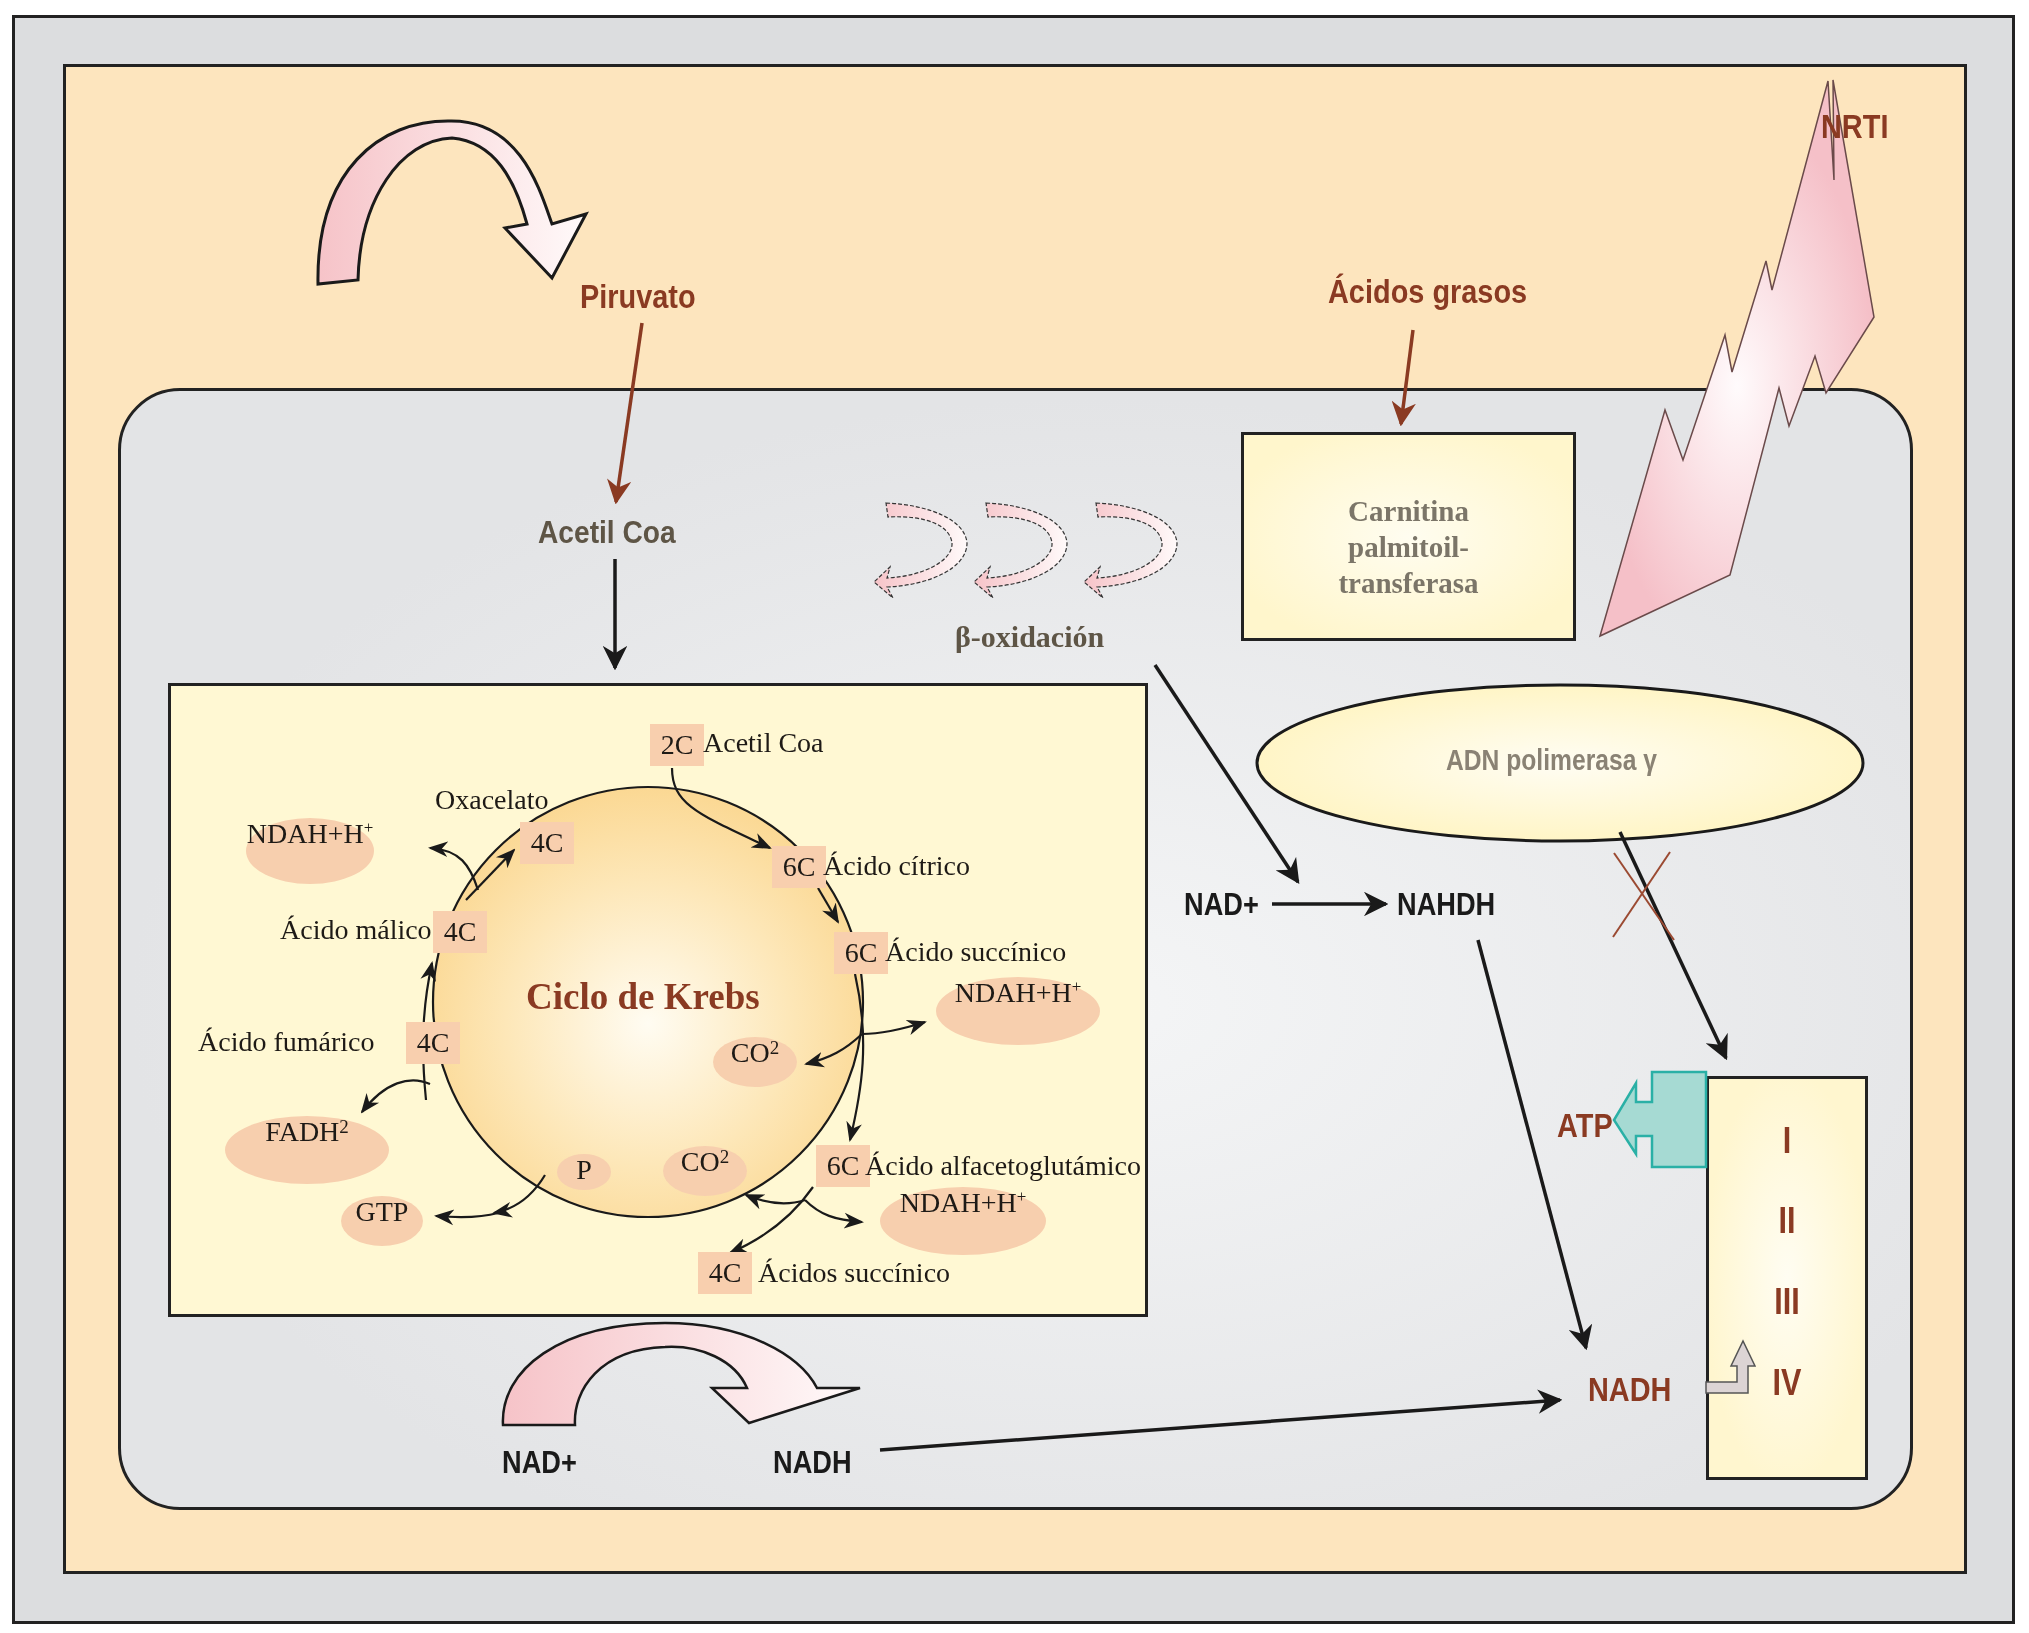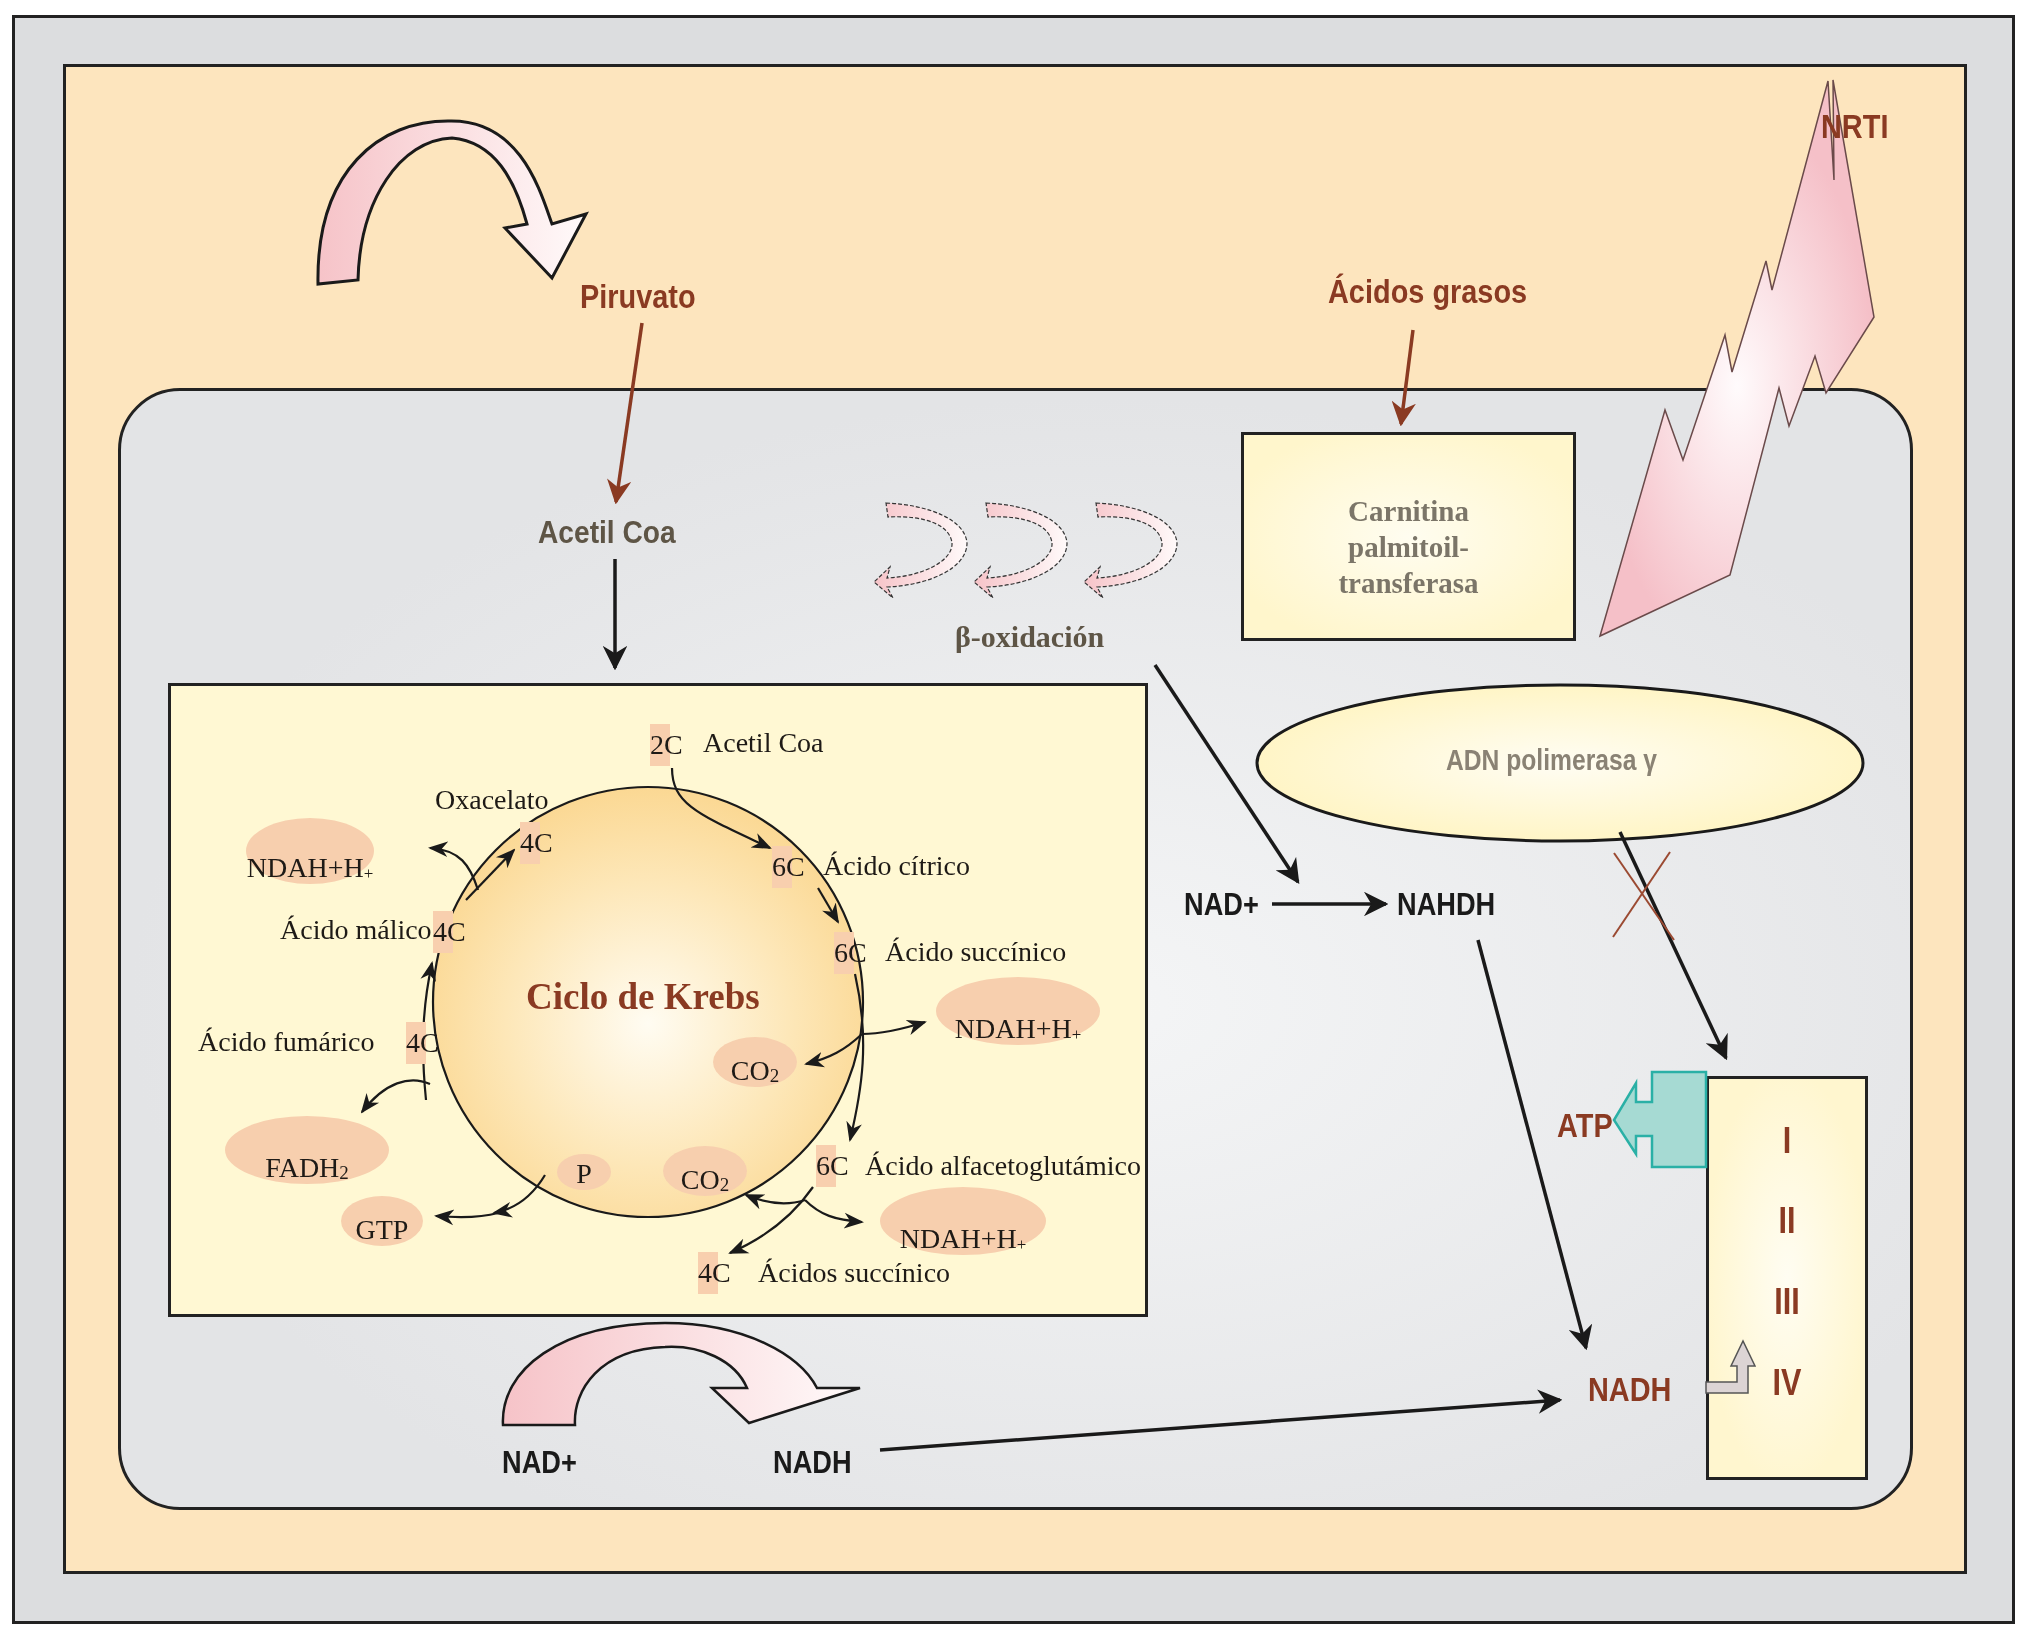--- a/index.html
+++ b/index.html
@@ -4,22 +4,22 @@
 <style>
   html,body{margin:0;padding:0;background:#fff;}
   body{width:2029px;height:1633px;position:relative;overflow:hidden;font-family:"Liberation Sans",sans-serif;}
   .abs{position:absolute;}
   svg{position:absolute;left:0;top:0;}
   .lbl-brown{font-family:"Liberation Sans",sans-serif;font-weight:bold;color:#8a3a22;font-size:34px;transform:scaleX(0.85);transform-origin:left top;white-space:nowrap;}
   .lbl-dark{font-family:"Liberation Sans",sans-serif;font-weight:bold;color:#1a1a1a;font-size:32px;transform:scaleX(0.85);transform-origin:left top;white-space:nowrap;}
   .lbl-gray{font-family:"Liberation Sans",sans-serif;font-weight:bold;color:#5e5546;font-size:32px;transform:scaleX(0.88);transform-origin:left top;white-space:nowrap;}
   .serif{font-family:"Liberation Serif",serif;color:#1e1a16;font-size:28px;white-space:nowrap;}
   .serif-bold-gray{font-family:"Liberation Serif",serif;font-weight:bold;color:#7b7568;font-size:29px;text-align:center;line-height:36px;margin-top:16px;}
-  .cbox{position:absolute;background:#f8cfae;font-family:"Liberation Serif",serif;font-size:28px;color:#1e1a16;text-align:center;line-height:42px;width:20px;height:42px;}
-  .oval{position:absolute;background:#f7cfae;border-radius:50%;font-family:"Liberation Serif",serif;font-size:28px;color:#1e1a16;display:flex;align-items:flex-end;justify-content:center;white-space:nowrap;}
+  .cbox{position:absolute;background:#f8cfae;font-family:"Liberation Serif",serif;font-size:28px;color:#1e1a16;text-align:center;line-height:42px;width:54px;height:42px;}
+  .oval{position:absolute;background:#f7cfae;border-radius:50%;font-family:"Liberation Serif",serif;font-size:28px;color:#1e1a16;display:flex;align-items:flex-start;justify-content:center;white-space:nowrap;}
   sub{font-size:19px;vertical-align:-6px;}
   sup{font-size:17px;vertical-align:11px;}
   .roman{position:absolute;font-family:"Liberation Sans",sans-serif;font-weight:bold;color:#8a3a22;font-size:36px;width:120px;text-align:center;transform:scaleX(0.85);}
 </style>
 </head>
 <body>
 
 <div class="abs" style="left:12px;top:15px;width:2003px;height:1609px;background:#dcdddf;border:3px solid #222;box-sizing:border-box;"></div>
 
 <div class="abs" style="left:63px;top:64px;width:1904px;height:1510px;background:#fde5be;border:3px solid #222;box-sizing:border-box;"></div>

